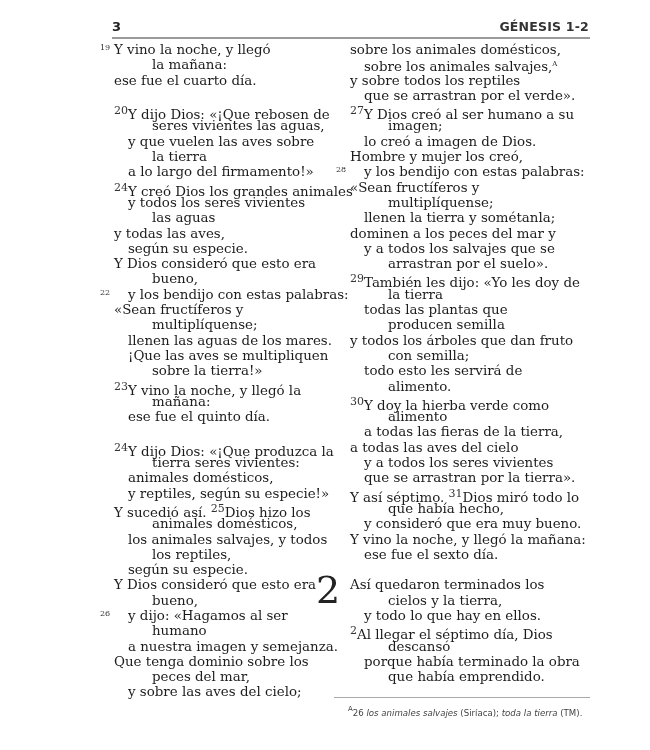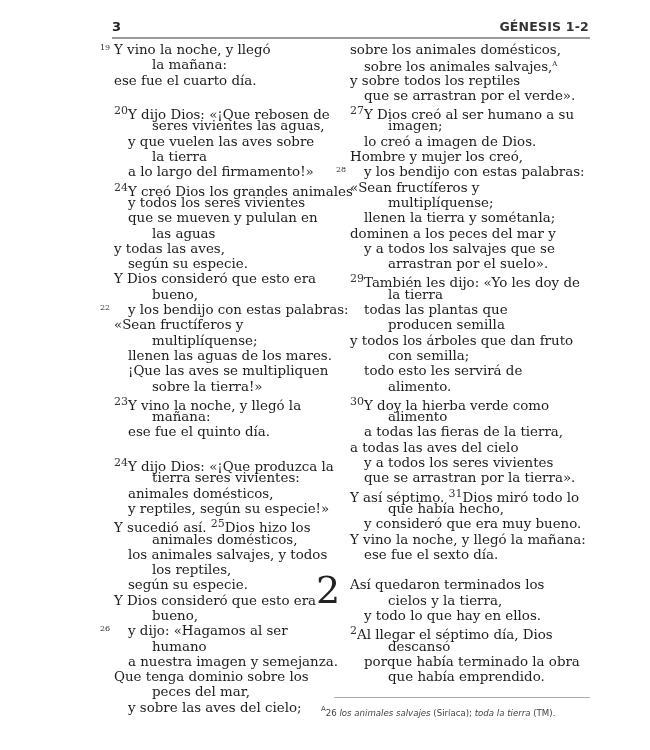--- a/index.html
+++ b/index.html
@@ -14,21 +14,21 @@
   .ln { position: relative; height: 15.3px; line-height: 15.3px; white-space: nowrap; }
   .gap { height: 15.3px; }
   .vn { position: absolute; left: 2px; top: 0; font-size: 8px; line-height: 12px; color: #333; }
   .i0 { padding-left: 16px; }
   .i1 { padding-left: 30px; }
   .i2 { padding-left: 54px; }
   .sup { font-size: 11px; vertical-align: 5px; color: #333; }
   .fn-mark { font-size: 7px; vertical-align: 5px; }
   .chap { position: absolute; font-family: "DejaVu Serif", serif; font-size: 38px; line-height: 38px; color: #222; }
   .fn-rule { position: absolute; left: 334px; top: 697px; width: 256px; height: 1px; background: #aaa; }
-  .footnote { position: absolute; left: 321px; top: 704px; width: 250px; font-family: "DejaVu Sans", sans-serif; font-size: 8.6px; line-height: 11px; color: #444; }
+  .footnote { position: absolute; left: 348px; top: 704px; width: 250px; font-family: "DejaVu Sans", sans-serif; font-size: 8.6px; line-height: 11px; color: #444; }
   .footnote i { font-style: italic; }
 </style>
 </head>
 <body>
 
 <div class="page">
   <div class="hdr-num">3</div>
   <div class="hdr-title">GÉNESIS 1-2</div>
   <div class="hdr-rule"></div>
 
@@ -37,21 +37,20 @@
       <div class="ln i2"><span>la mañana:</span></div>
       <div class="ln i0"><span>ese fue el cuarto día.</span></div>
       <div class="gap"></div>
       <div class="ln i0"><span class="sup">20</span><span>Y dijo Dios: «¡Que rebosen de</span></div>
       <div class="ln i2"><span>seres vivientes las aguas,</span></div>
       <div class="ln i1"><span>y que vuelen las aves sobre</span></div>
       <div class="ln i2"><span>la tierra</span></div>
       <div class="ln i1"><span>a lo largo del firmamento!»</span></div>
       <div class="ln i0"><span class="sup">24</span><span>Y creó Dios los grandes animales</span></div>
       <div class="ln i1"><span>y todos los seres vivientes</span></div>
-      <div class="ln i1"><span>que se mueven y pululan en</span></div>
       <div class="ln i2"><span>las aguas</span></div>
       <div class="ln i0"><span>y todas las aves,</span></div>
       <div class="ln i1"><span>según su especie.</span></div>
       <div class="ln i0"><span>Y Dios consideró que esto era</span></div>
       <div class="ln i2"><span>bueno,</span></div>
       <div class="ln i1"><span class="vn">22</span><span>y los bendijo con estas palabras:</span></div>
       <div class="ln i0"><span>«Sean fructíferos y</span></div>
       <div class="ln i2"><span>multiplíquense;</span></div>
       <div class="ln i1"><span>llenen las aguas de los mares.</span></div>
       <div class="ln i1"><span>¡Que las aves se multipliquen</span></div>

